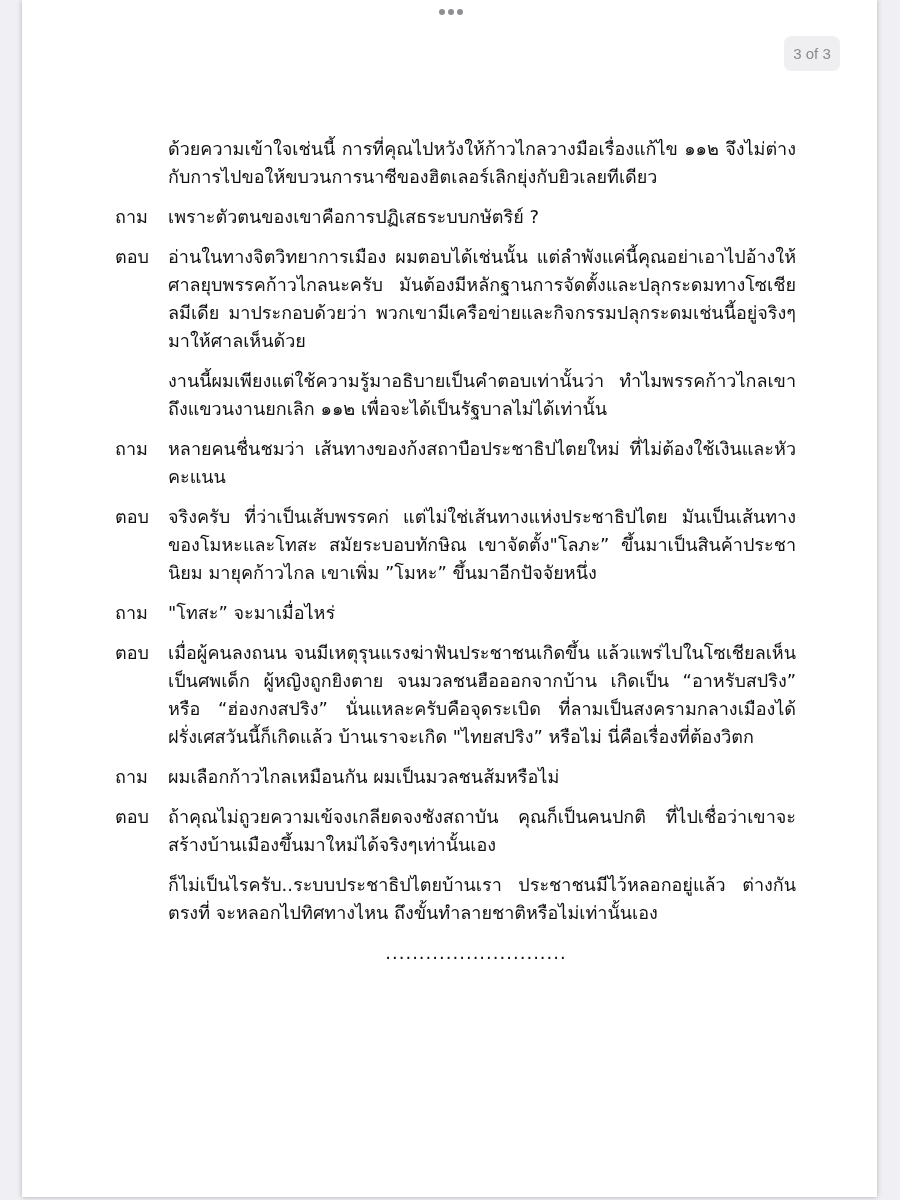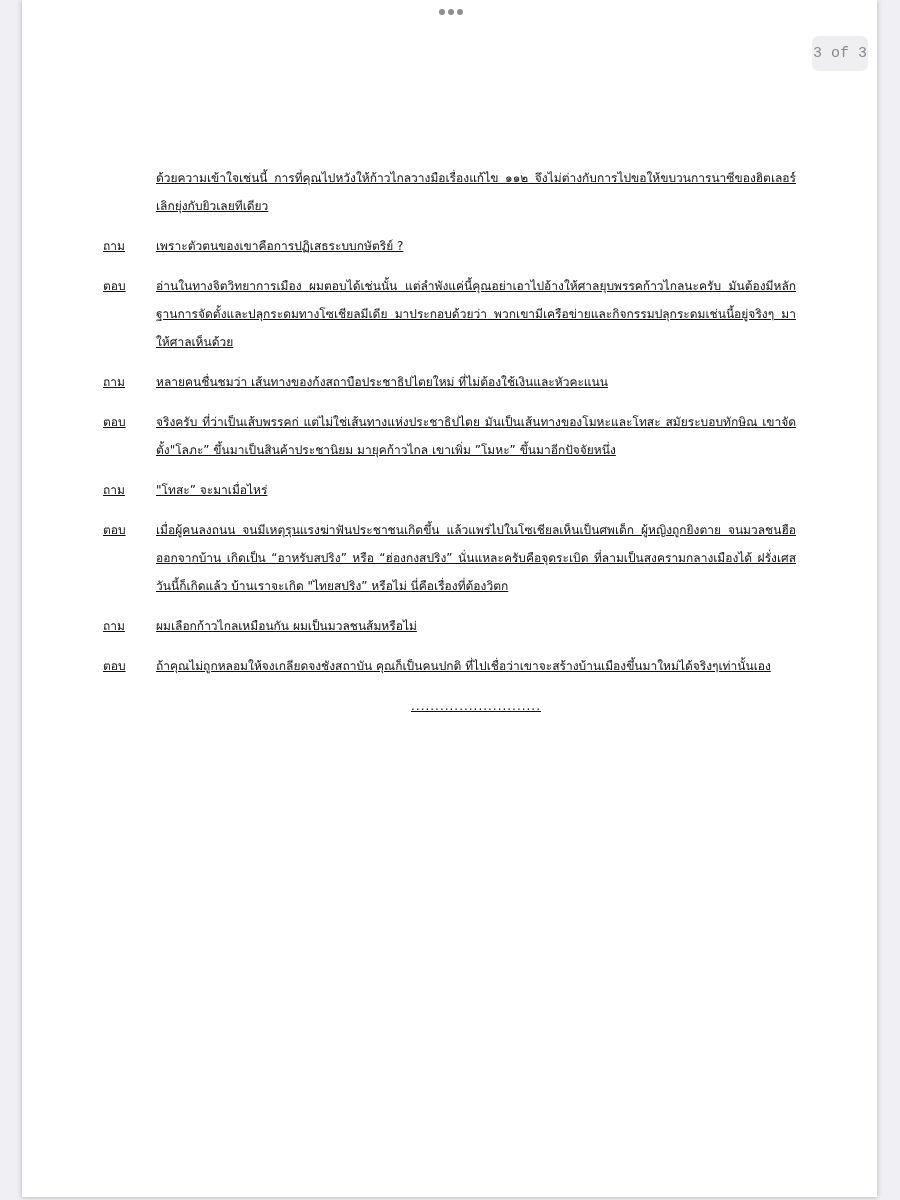--- a/index.html
+++ b/index.html
@@ -14,31 +14,31 @@
     background: #ffffff;
     box-shadow: -2px 0 4px rgba(0,0,0,0.10), 2px 0 4px rgba(0,0,0,0.10), 0 2px 3px rgba(0,0,0,0.06);
   }
   .more-dots {
     position: absolute; left: 436px; top: 7px; width: 30px; height: 10px;
     display: flex; gap: 3px; align-items: center; justify-content: center;
     cursor: pointer;
   }
   .more-dots span { width: 6px; height: 6px; border-radius: 50%; background: #8e8e93; display: block; }
   .page-badge {
-    position: absolute; left: 812px; top: 36px; width: 56px; height: 35px;
+    position: absolute; left: 784px; top: 36px; width: 56px; height: 35px;
     background: rgba(238,238,240,0.95); border-radius: 7px;
     color: #8a8a8e; font-size: 15px; line-height: 35px; text-align: center;
-    font-family: Liberation Mono, monospace;
+    font-family: Liberation Sans, sans-serif;
   }
   .content {
-    position: absolute; left: 103px; top: 164px; width: 693px;
-    color: #111; font-size: 12px; line-height: 28px; text-decoration: underline;
+    position: absolute; left: 103px; top: 135px; width: 693px;
+    color: #111; font-size: 18px; line-height: 28px;
   }
   .block { display: flex; margin-bottom: 12px; }
-  .label { width: 53px; flex: 0 0 53px; }
+  .label { width: 53px; flex: 0 0 53px; margin-left: 12px; }
   .text { flex: 1; text-align: justify; text-align-last: left; }
   .ellipsis {
     text-align: center; padding-left: 53px; letter-spacing: 1px;
     margin-top: 8px; color: #111;
   }
 </style>
 </head>
 <body>
 
 <div class="page"></div>
@@ -58,20 +58,24 @@
   </div>
   <div class="block">
     <div class="label">ถาม</div>
     <div class="text">เพราะตัวตนของเขาคือการปฏิเสธระบบกษัตริย์ ?</div>
   </div>
   <div class="block">
     <div class="label">ตอบ</div>
     <div class="text">อ่านในทางจิตวิทยาการเมือง  ผมตอบได้เช่นนั้น     แต่ลำพังแค่นี้คุณอย่าเอาไปอ้างให้ศาลยุบพรรคก้าวไกลนะครับ     มันต้องมีหลักฐานการจัดตั้งและปลุกระดมทางโซเชียลมีเดีย มาประกอบด้วยว่า    พวกเขามีเครือข่ายและกิจกรรมปลุกระดมเช่นนี้อยู่จริงๆ มาให้ศาลเห็นด้วย</div>
   </div>
   <div class="block">
+    <div class="label"></div>
+    <div class="text">งานนี้ผมเพียงแต่ใช้ความรู้มาอธิบายเป็นคำตอบเท่านั้นว่า      ทำไมพรรคก้าวไกลเขาถึงแขวนงานยกเลิก ๑๑๒ เพื่อจะได้เป็นรัฐบาลไม่ได้เท่านั้น</div>
+  </div>
+  <div class="block">
     <div class="label">ถาม</div>
     <div class="text">หลายคนชื่นชมว่า    เส้นทางของก้งสถาบือประชาธิปไตยใหม่  ที่ไม่ต้องใช้เงินและหัวคะแนน</div>
   </div>
   <div class="block">
     <div class="label">ตอบ</div>
     <div class="text">จริงครับ  ที่ว่าเป็นเส้บพรรคก่     แต่ไม่ใช่เส้นทางแห่งประชาธิปไตย    มันเป็นเส้นทางของโมหะและโทสะ    สมัยระบอบทักษิณ  เขาจัดตั้ง"โลภะ” ขึ้นมาเป็นสินค้าประชานิยม   มายุคก้าวไกล เขาเพิ่ม ”โมหะ” ขึ้นมาอีกปัจจัยหนึ่ง</div>
   </div>
   <div class="block">
     <div class="label">ถาม</div>
     <div class="text">"โทสะ” จะมาเมื่อไหร่</div>
@@ -79,16 +83,20 @@
   <div class="block">
     <div class="label">ตอบ</div>
     <div class="text">เมื่อผู้คนลงถนน  จนมีเหตุรุนแรงฆ่าฟันประชาชนเกิดขึ้น   แล้วแพร่ไปในโซเชียลเห็นเป็นศพเด็ก  ผู้หญิงถูกยิงตาย  จนมวลชนฮือออกจากบ้าน  เกิดเป็น  “อาหรับสปริง”  หรือ  “ฮ่องกงสปริง”   นั่นแหละครับคือจุดระเบิด  ที่ลามเป็นสงครามกลางเมืองได้   ฝรั่งเศสวันนี้ก็เกิดแล้ว  บ้านเราจะเกิด "ไทยสปริง” หรือไม่  นี่คือเรื่องที่ต้องวิตก</div>
   </div>
   <div class="block">
     <div class="label">ถาม</div>
     <div class="text">ผมเลือกก้าวไกลเหมือนกัน   ผมเป็นมวลชนส้มหรือไม่</div>
   </div>
   <div class="block">
     <div class="label">ตอบ</div>
-    <div class="text">ถ้าคุณไม่ถูกหลอมให้จงเกลียดจงชังสถาบัน     คุณก็เป็นคนปกติ  ที่ไปเชื่อว่าเขาจะสร้างบ้านเมืองขึ้นมาใหม่ได้จริงๆเท่านั้นเอง</div>
+    <div class="text">ถ้าคุณไม่ถูวยความเข้จงเกลียดจงชังสถาบัน     คุณก็เป็นคนปกติ  ที่ไปเชื่อว่าเขาจะสร้างบ้านเมืองขึ้นมาใหม่ได้จริงๆเท่านั้นเอง</div>
+  </div>
+  <div class="block">
+    <div class="label"></div>
+    <div class="text">ก็ไม่เป็นไรครับ..ระบบประชาธิปไตยบ้านเรา  ประชาชนมีไว้หลอกอยู่แล้ว    ต่างกันตรงที่ จะหลอกไปทิศทางไหน  ถึงขั้นทำลายชาติหรือไม่เท่านั้นเอง</div>
   </div>
   <div class="ellipsis">...........................</div>
 </div>
 
 </body></html>

